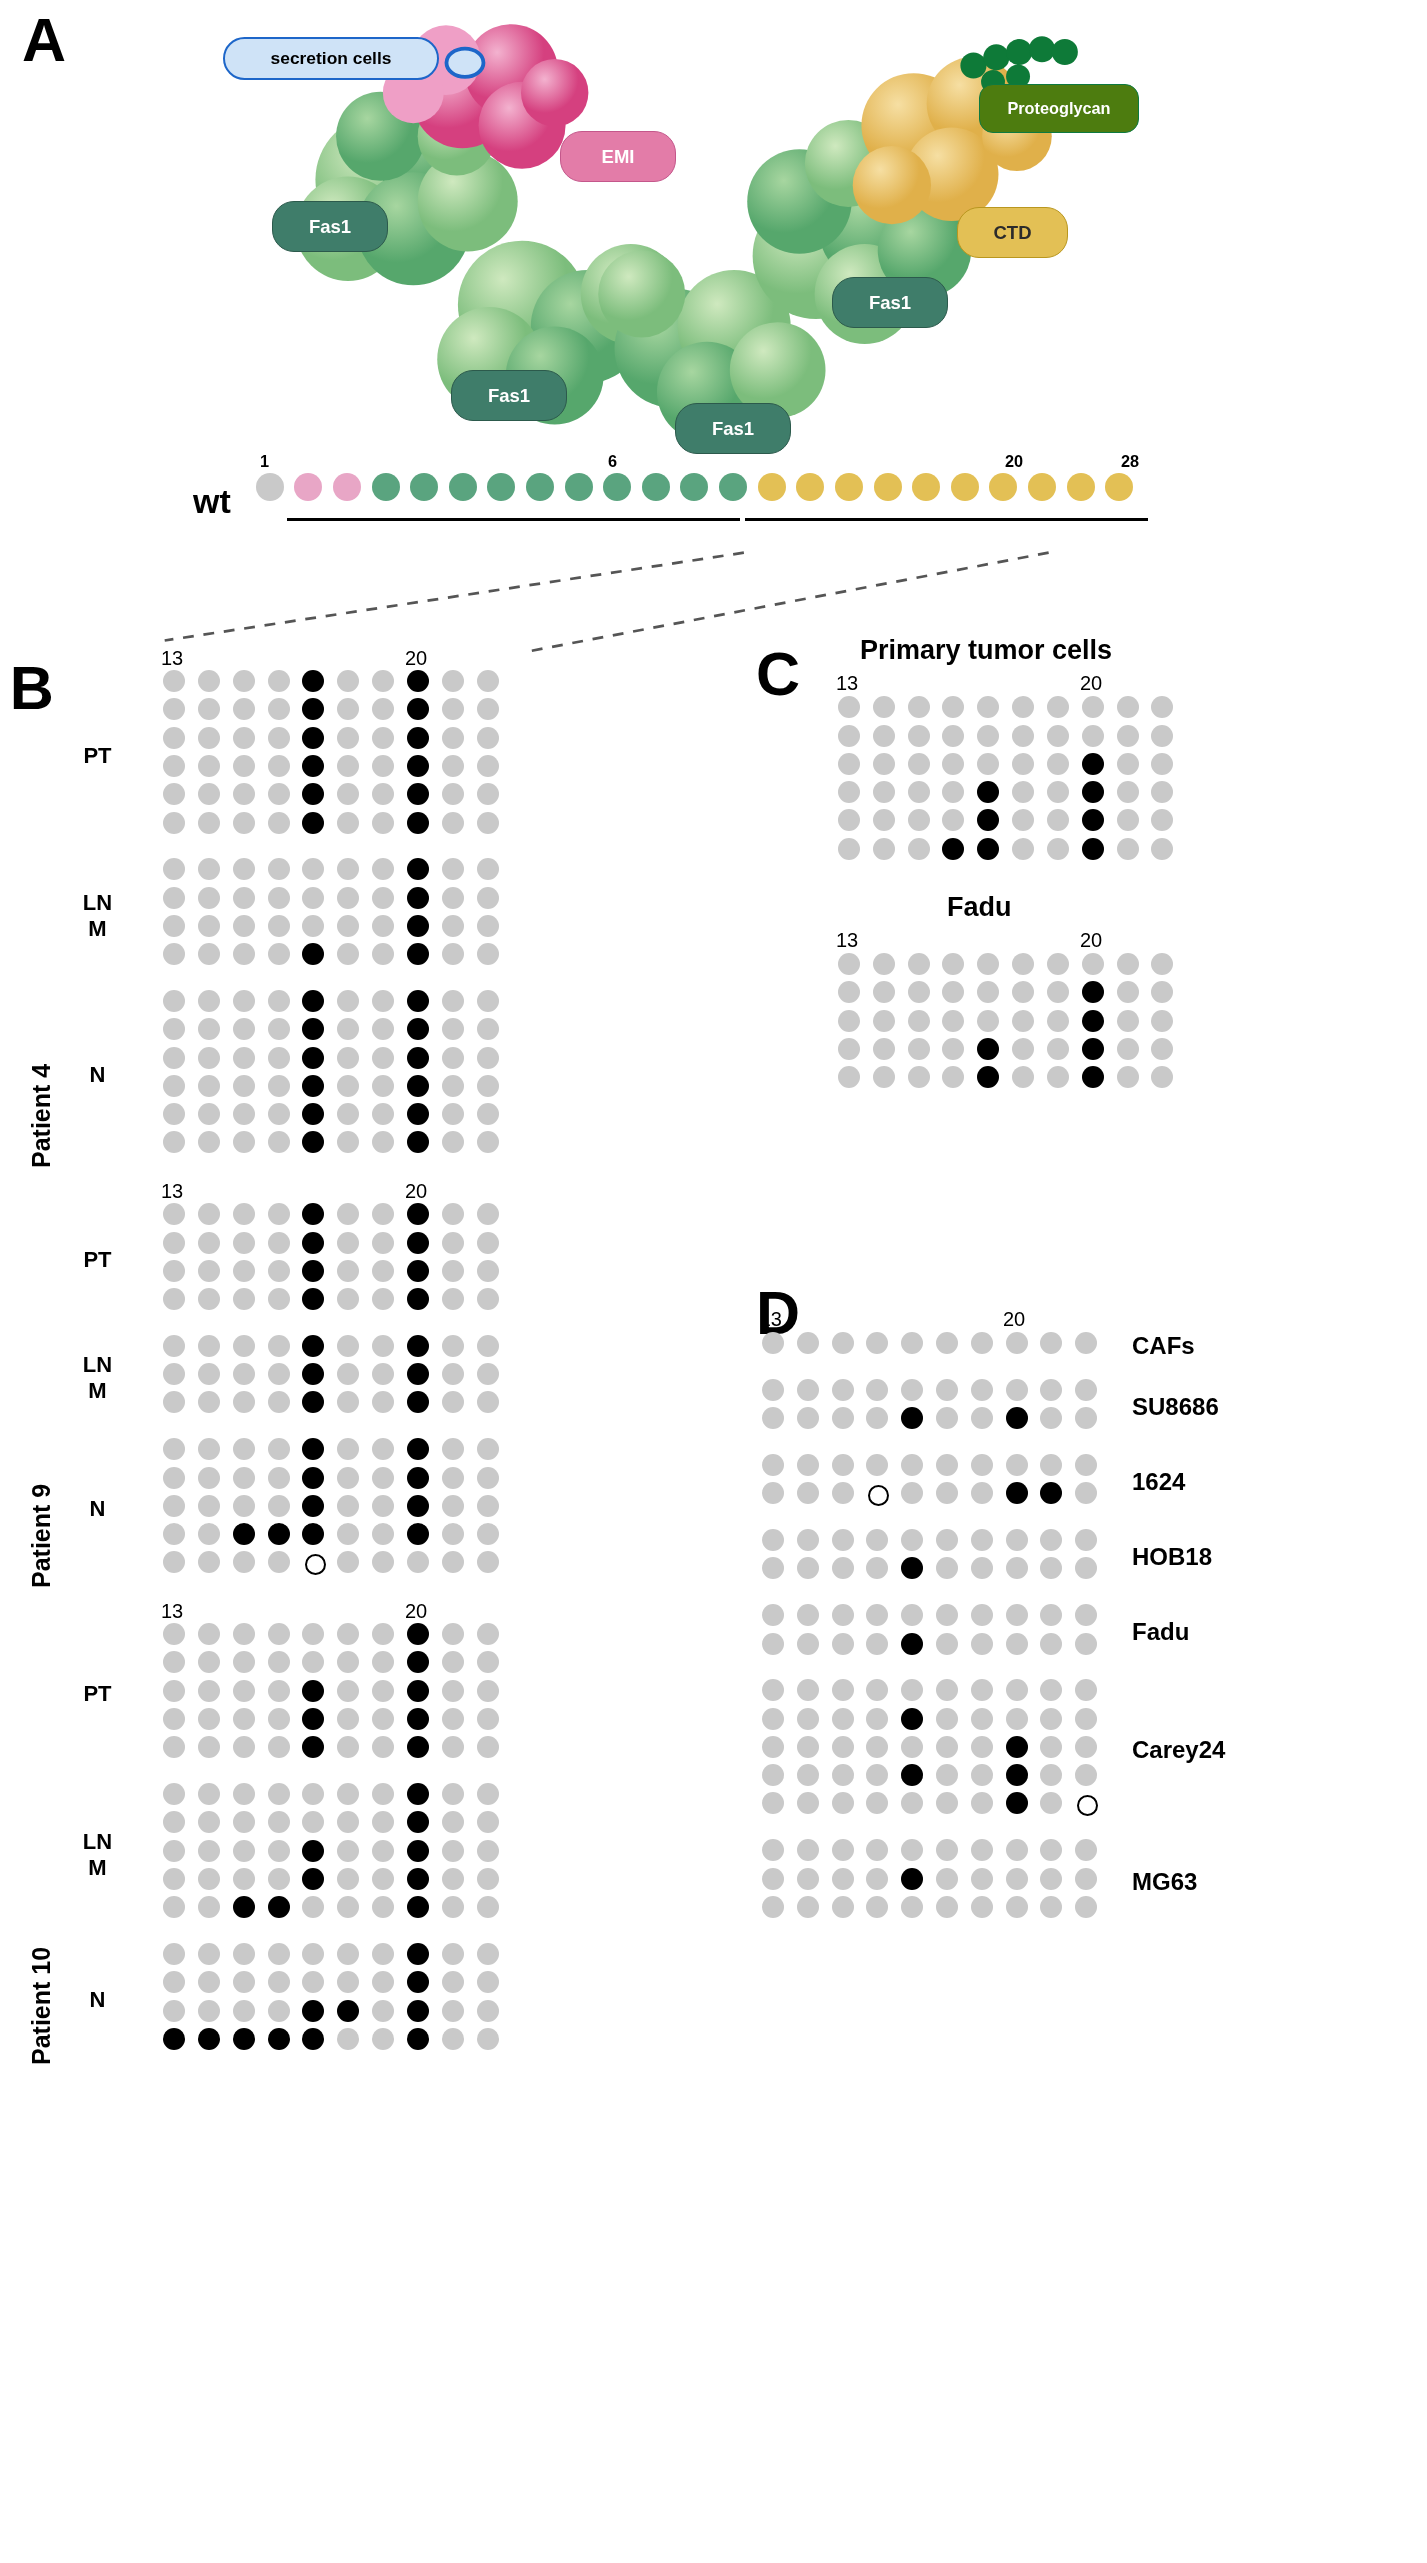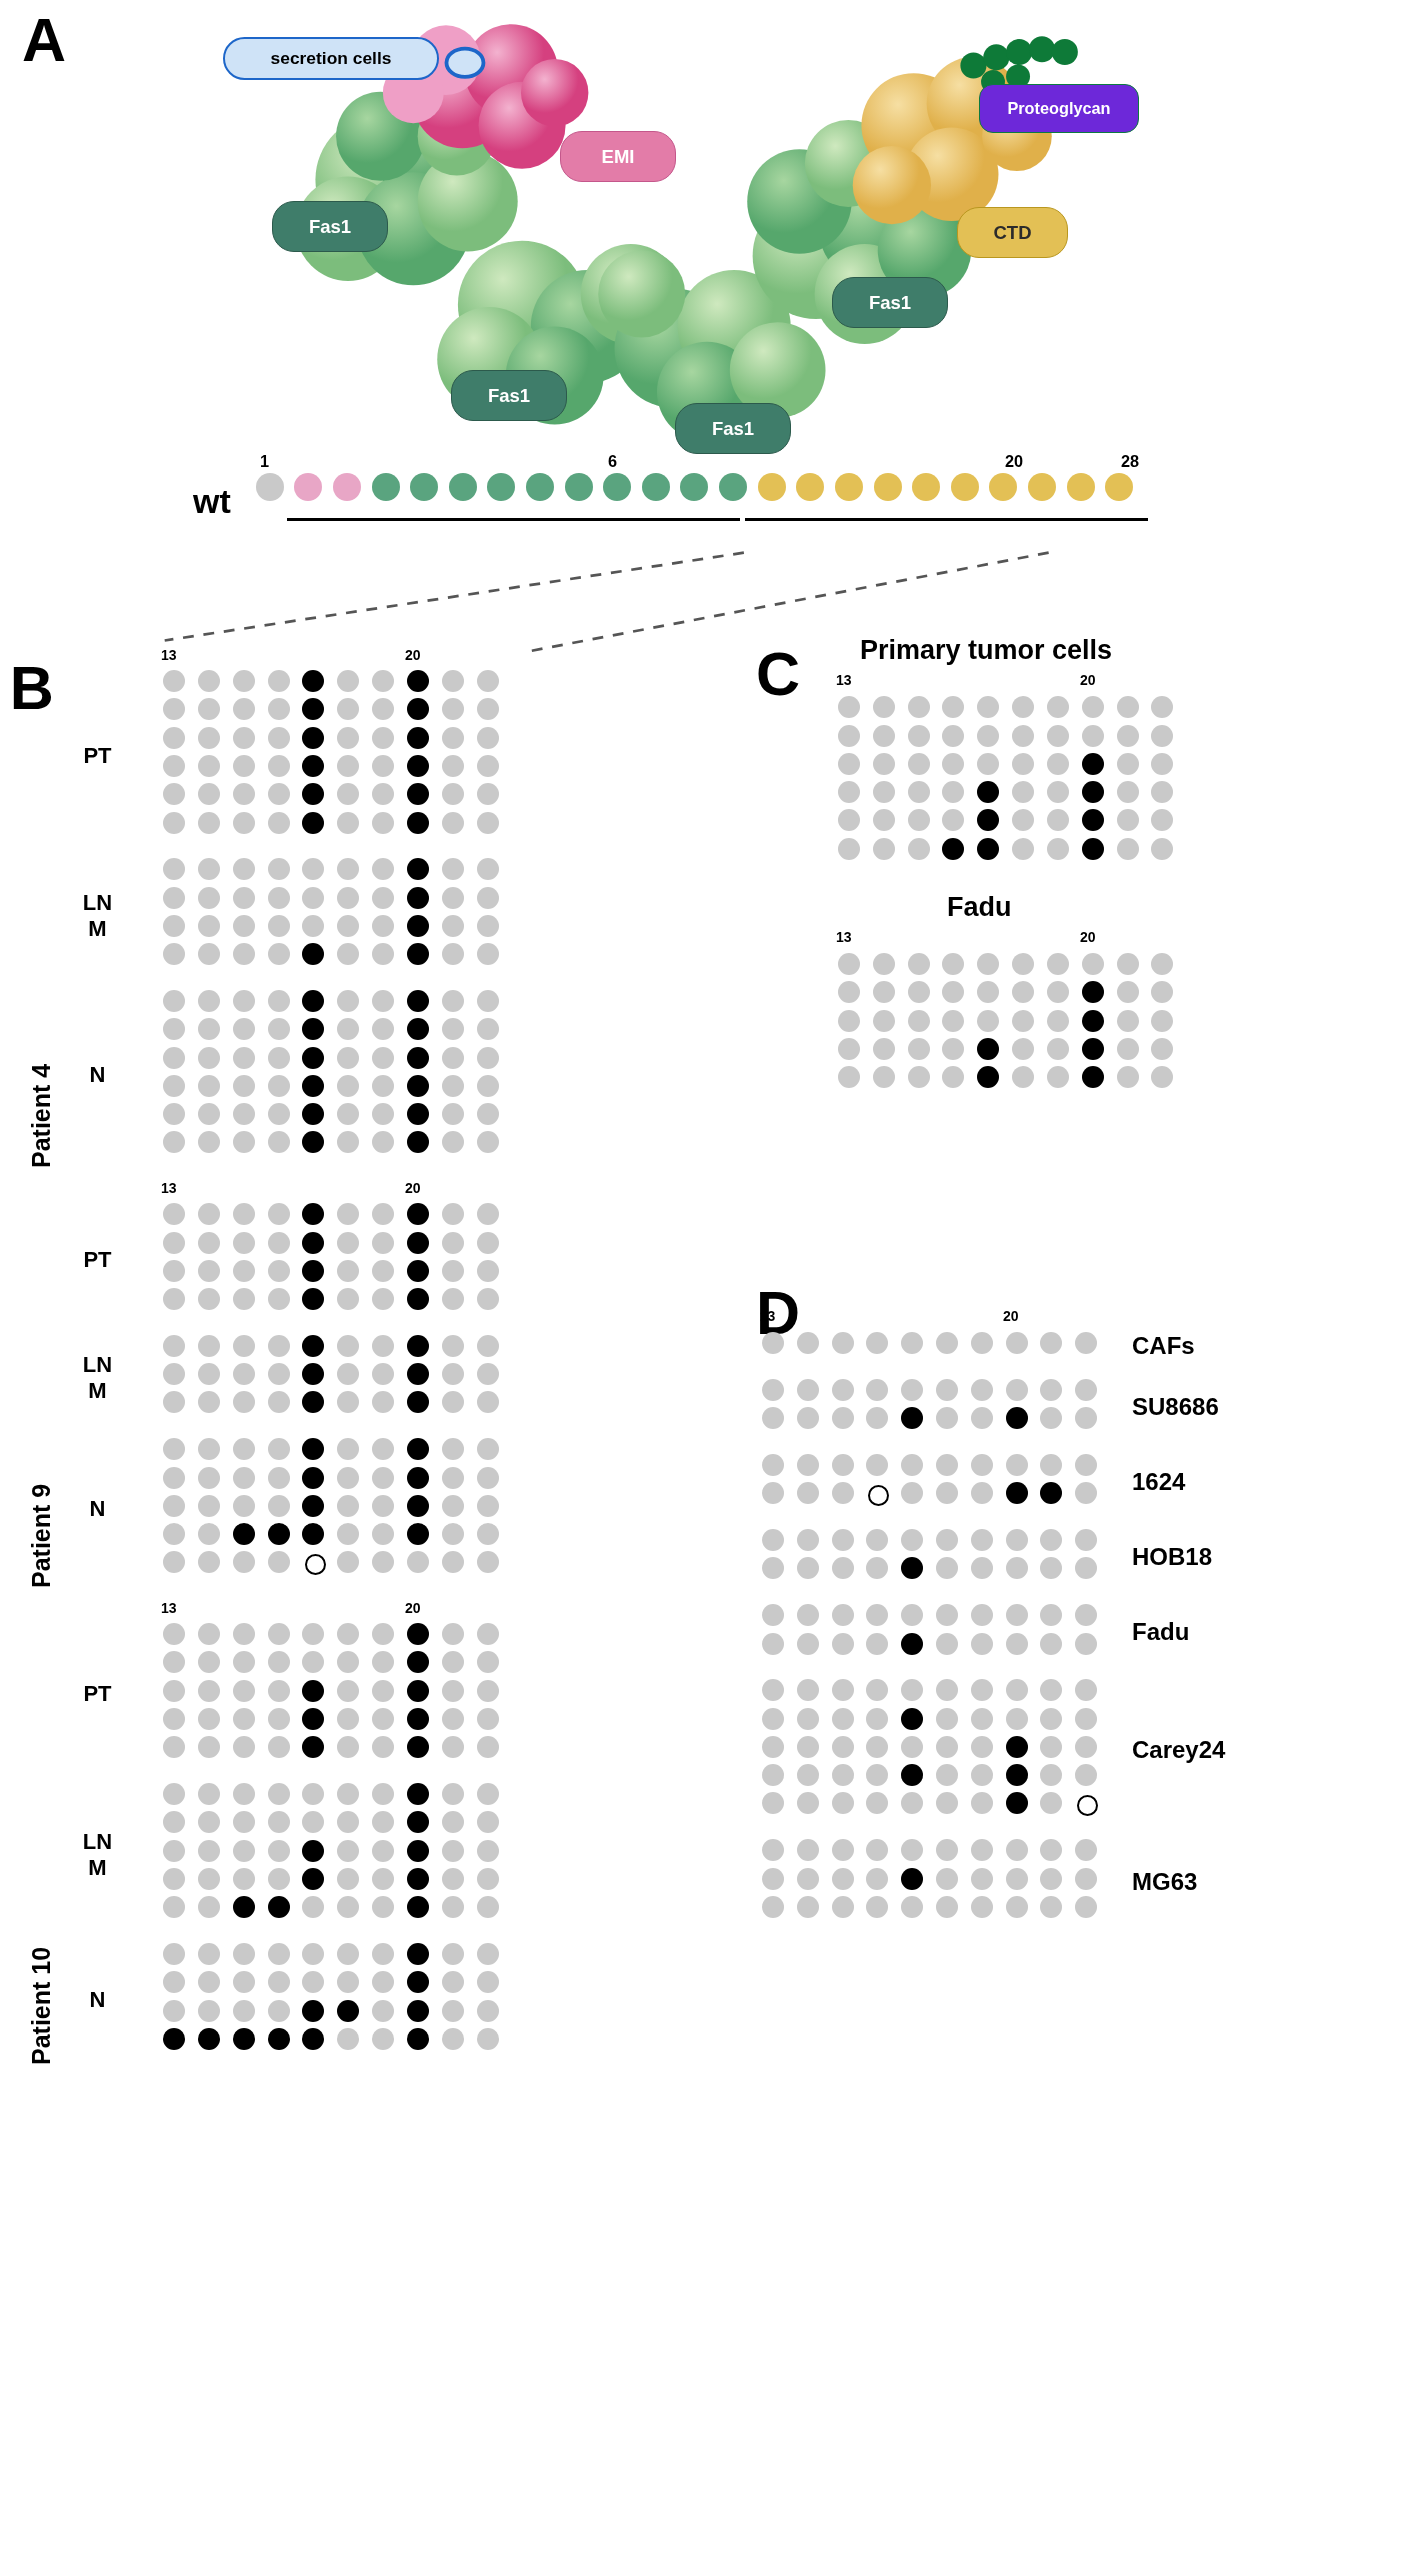--- a/index.html
+++ b/index.html
@@ -7,36 +7,36 @@
   .panel-letter{position:absolute;font-size:61px;font-weight:bold;font-family:"Liberation Sans",sans-serif;}
   .abs{position:absolute;}
 
   
   #panelA{position:absolute;left:0;top:0;width:1427px;height:490px;}
   .tag{position:absolute;border-radius:22px;display:flex;align-items:center;justify-content:center;
        font-weight:bold;color:#fff;text-align:center;line-height:1.05;}
   .tag.fas1{background:#3f7d6a;border:1.6px solid #2c5a4c;font-size:18.5px;}
   .tag.emi{background:#e37ca8;border:1.6px solid #c4578b;font-size:18.5px;}
   .tag.ctd{background:#e3c055;border:1.6px solid #b9971f;font-size:18.5px;color:#2b2b2b;}
-  .tag.pg{background:#6d28d9;border:1.6px solid #0d7a41;font-size:16.3px;}
+  .tag.pg{background:#4d7c0f;border:1.6px solid #0d7a41;font-size:16.3px;}
   .tag.ss{background:#cfe3f7;border:2.2px solid #1d66c9;color:#000;font-size:17.4px;border-radius:24.5px;}
 
   
   #wtrow{position:absolute;left:0;top:457px;width:1427px;height:98px;}
   .bead{position:absolute;width:28px;height:28px;border-radius:50%;}
   .numlabel{position:absolute;font-size:16.3px;font-weight:bold;}
   .underline{position:absolute;height:2.7px;background:#000;}
   .wtlabel{position:absolute;font-size:34px;font-weight:bold;}
   .dot{position:absolute;width:22px;height:22px;border-radius:50%;}
   .dot.gray{background:#c9c9c9;}
   .dot.black{background:#000;}
   .dot.open{background:#fff;border:2.2px solid #000;width:17.4px;height:17.4px;}
   .rowlabel{position:absolute;font-size:22px;font-weight:bold;text-align:center;}
   .sidelabel{position:absolute;font-size:25px;font-weight:bold;transform:rotate(-90deg);transform-origin:0 0;white-space:nowrap;}
-  .gridnum{position:absolute;font-size:14px;font-weight:bold;}
+  .gridnum{position:absolute;font-size:20px;font-weight:normal;}
   .celline{position:absolute;font-size:24px;font-weight:bold;white-space:nowrap;}
   .sectitle{position:absolute;font-size:27px;font-weight:bold;white-space:nowrap;}
 </style>
 </head>
 <body>
 
 <div id="panelA">
   <div class="panel-letter" style="left:22px;top:5.4px;">A</div>
 
   <svg width="1427" height="490" style="position:absolute;left:0;top:0;" viewBox="0 0 2624 900">

